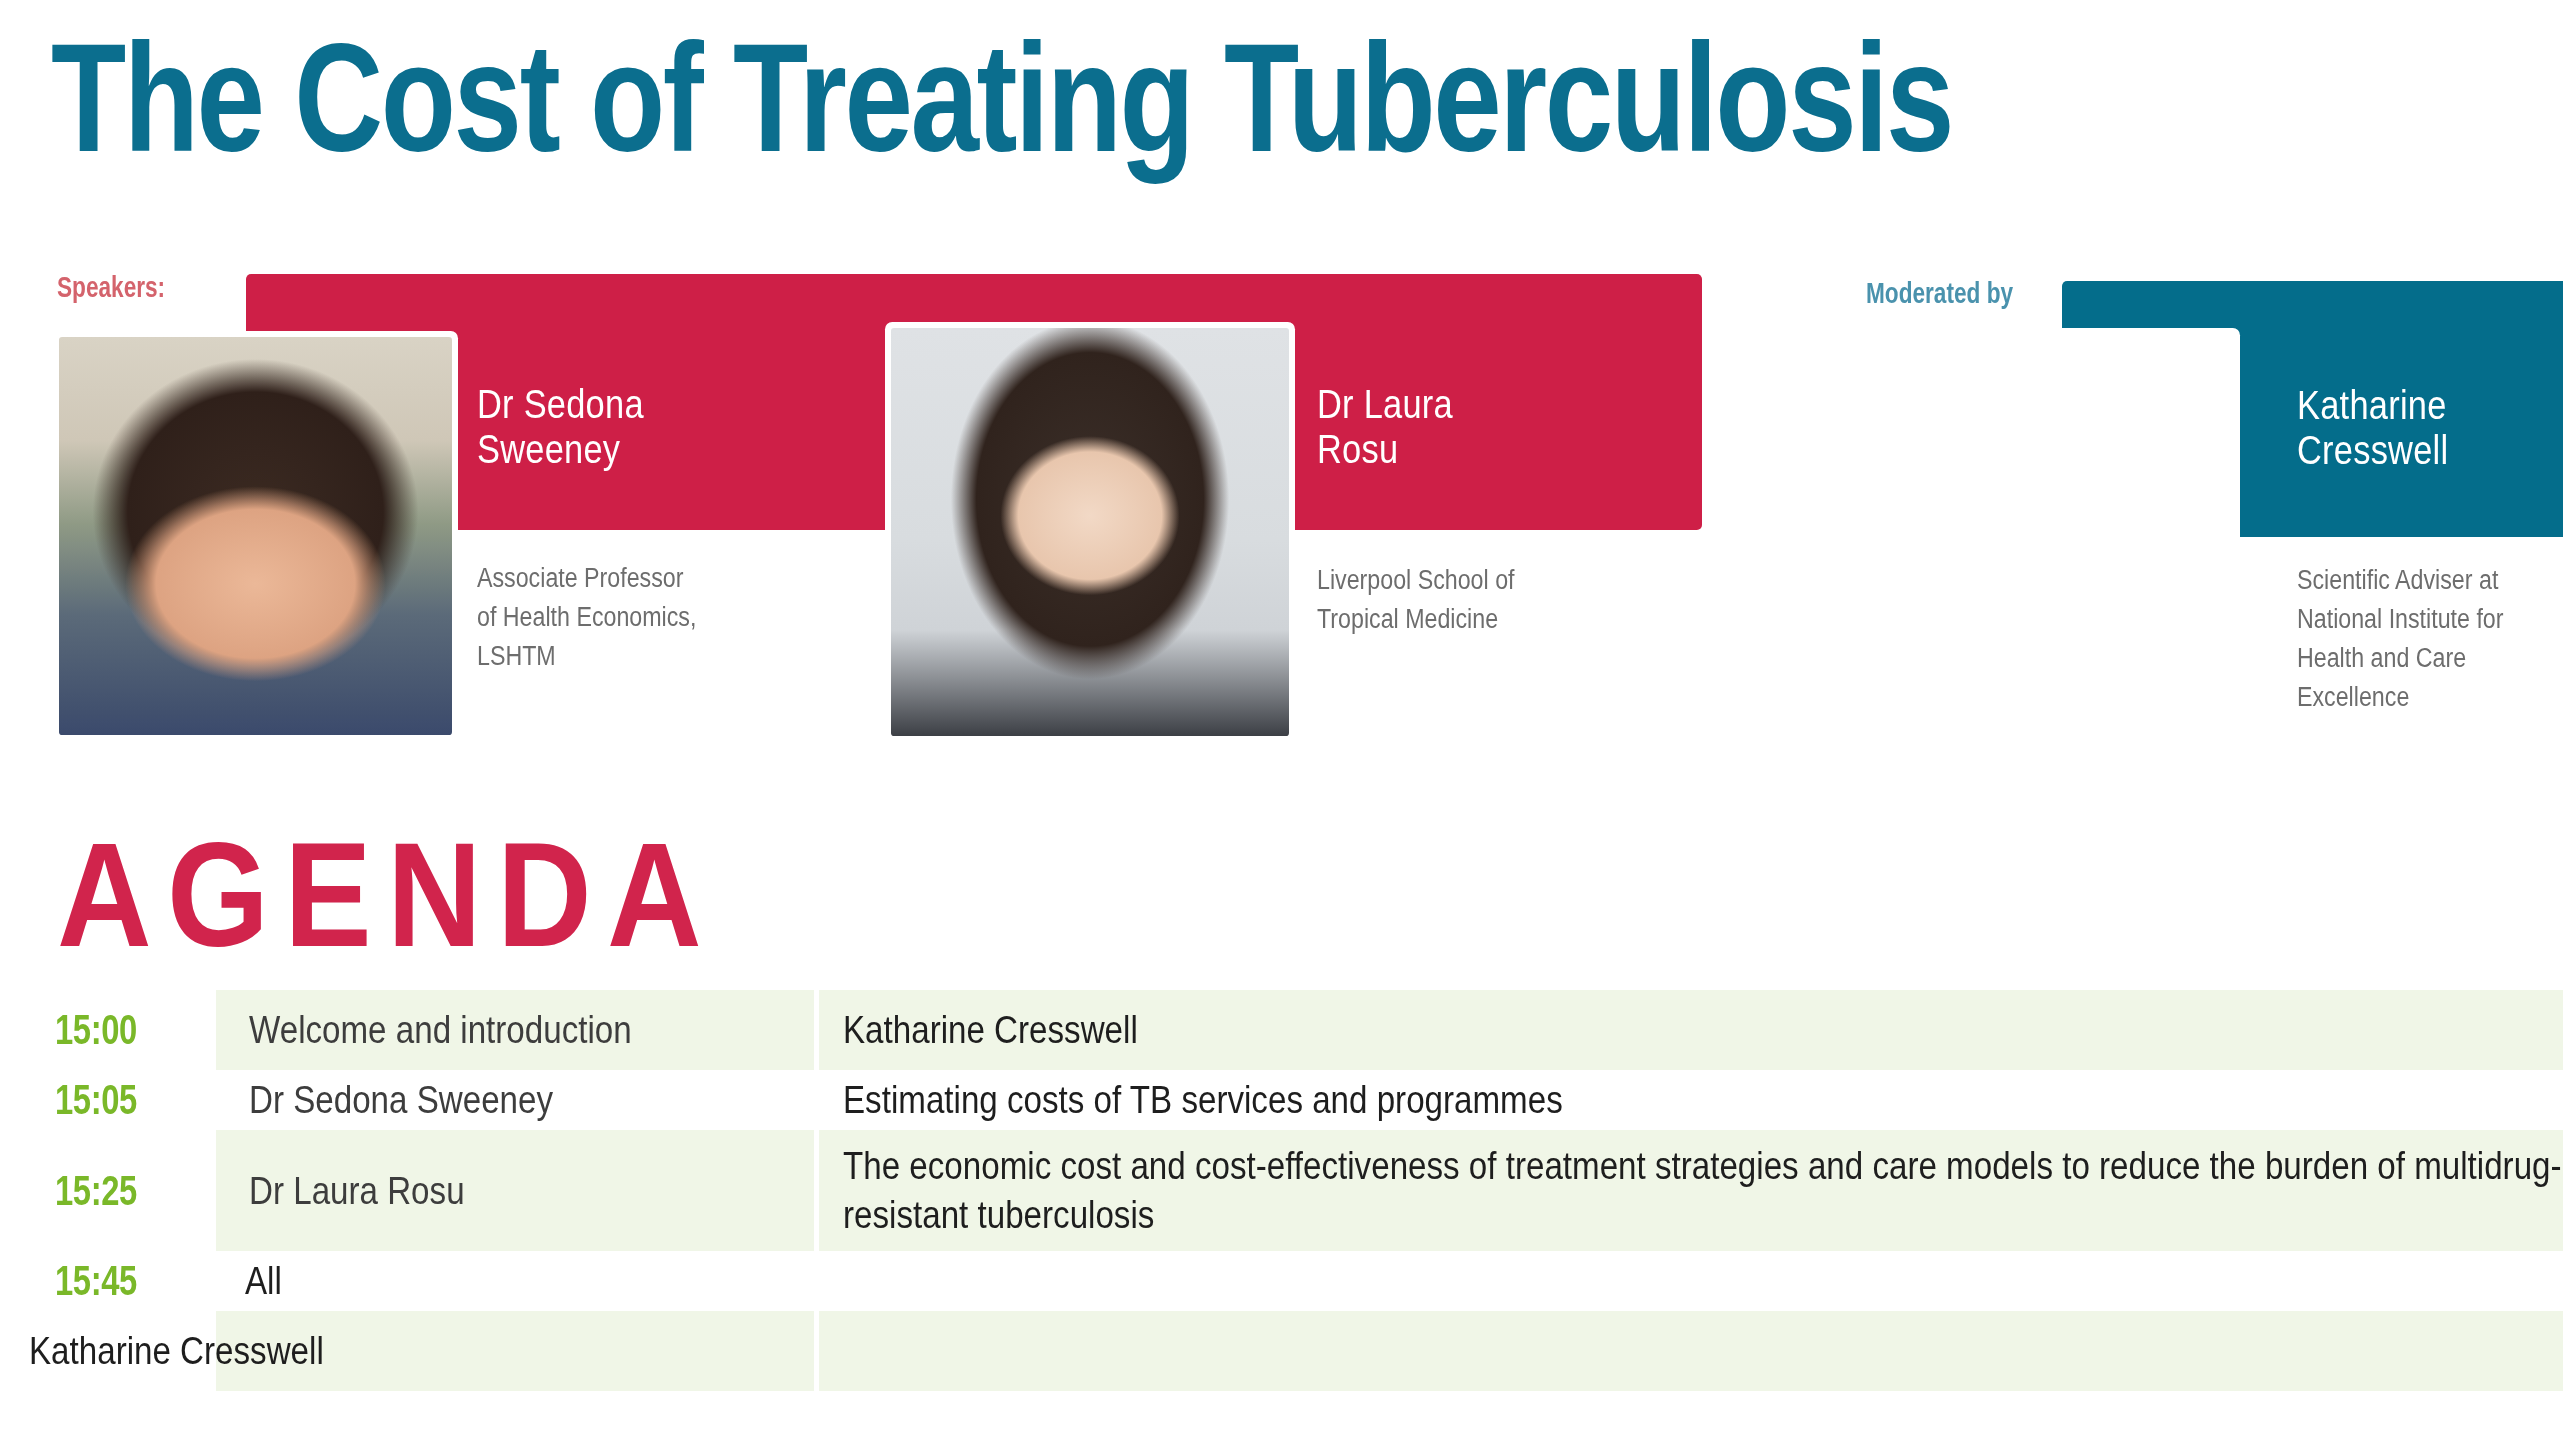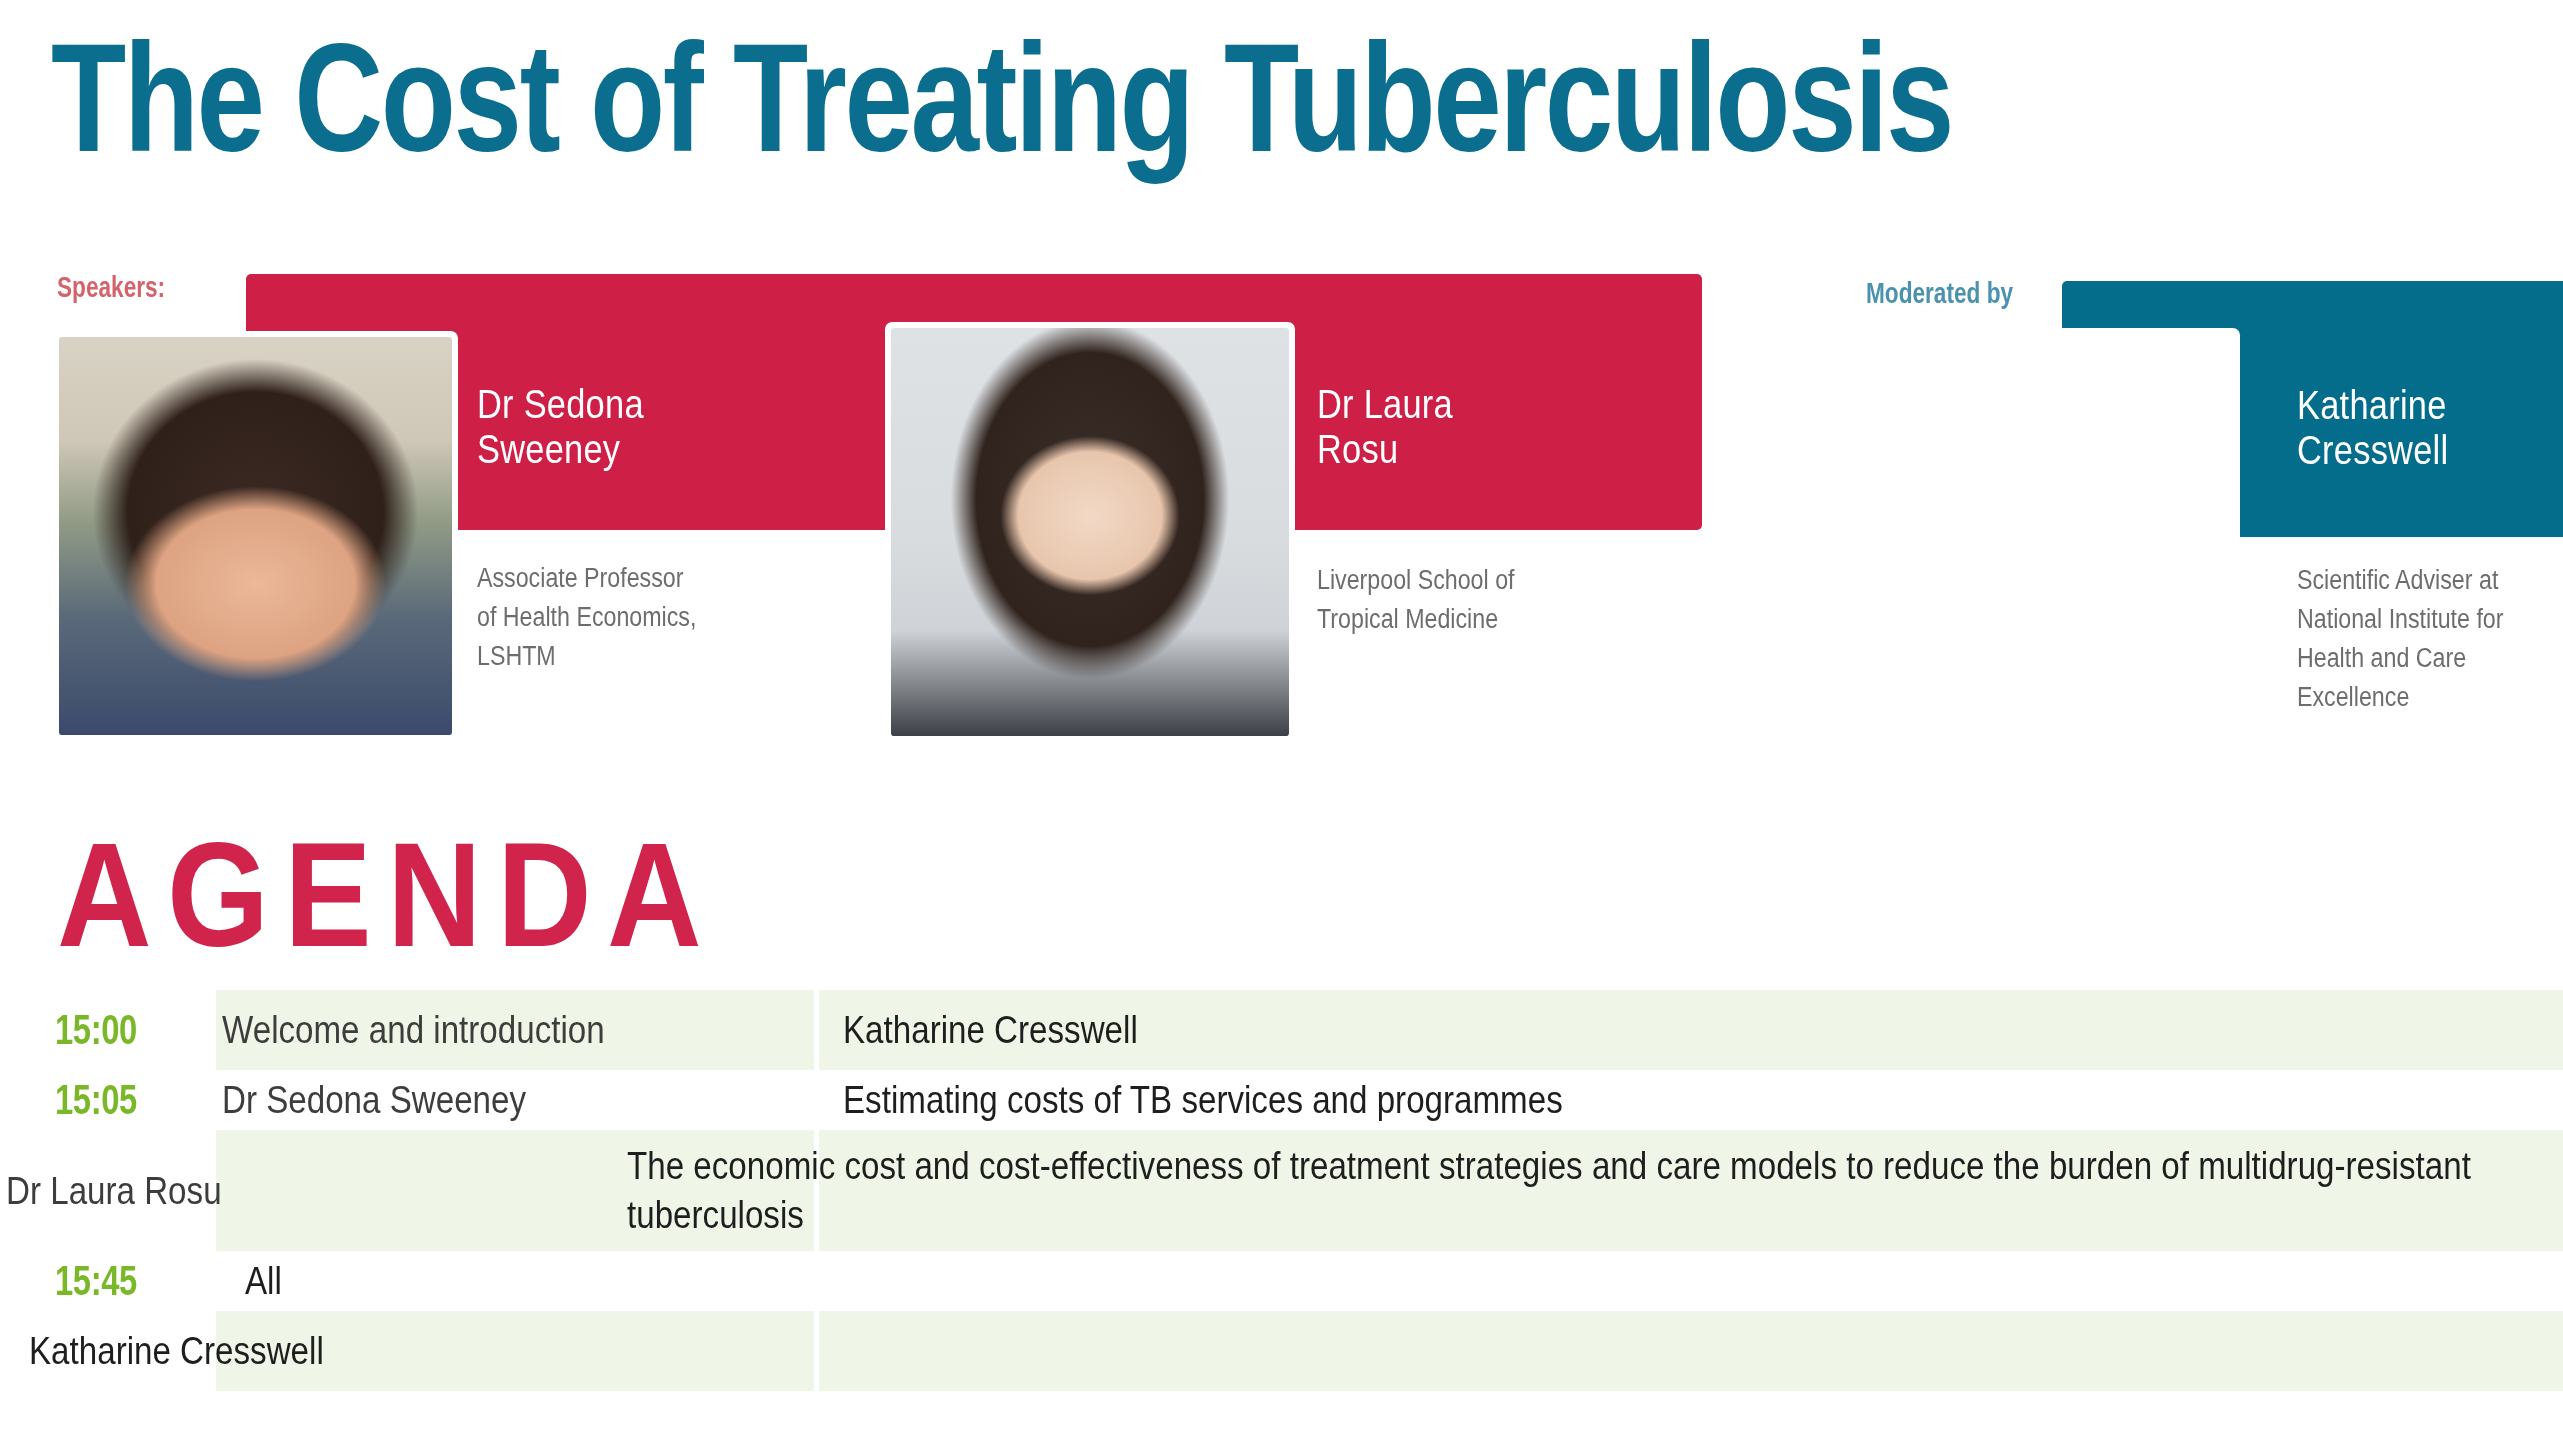--- a/index.html
+++ b/index.html
@@ -170,21 +170,21 @@
     color:#7ab829;
     font-weight:bold;
     font-size:42px;
     letter-spacing:-0.5px;
     line-height:1;
   }
   .c-time span{ display:inline-block; transform:scaleX(0.78); transform-origin:left center; }
 
   .c-speaker {
     width:598px;
-    padding-left:6px;
+    padding-left:33px;
     box-sizing:border-box;
     color:#3d3d3d;
     font-size:39px;
     line-height:1.12;
   }
   .c-speaker span{ display:inline-block; transform:scaleX(0.85); transform-origin:left center; }
 
   .c-desc {
     flex:1;
     padding-left:29px;
@@ -265,20 +265,23 @@
       </div>
       <div class="cell c-speaker">
         <span>Dr Sedona Sweeney</span>
       </div>
       <div class="cell c-desc">
         <span>Estimating costs of TB services and programmes</span>
       </div>
     </div>
     <div class="agenda-row r-h3">
       <div class="tint"></div>
+      <div class="cell c-time">
+        <span>15:25</span>
+      </div>
       <div class="cell c-speaker">
         <span>Dr Laura Rosu</span>
       </div>
       <div class="cell c-desc">
         <span>The economic cost and cost-effectiveness of treatment strategies and care models to reduce the burden of multidrug-resistant tuberculosis</span>
       </div>
     </div>
     <div class="agenda-row r-h2 plain">
       <div class="tint"></div>
       <div class="cell c-time">

